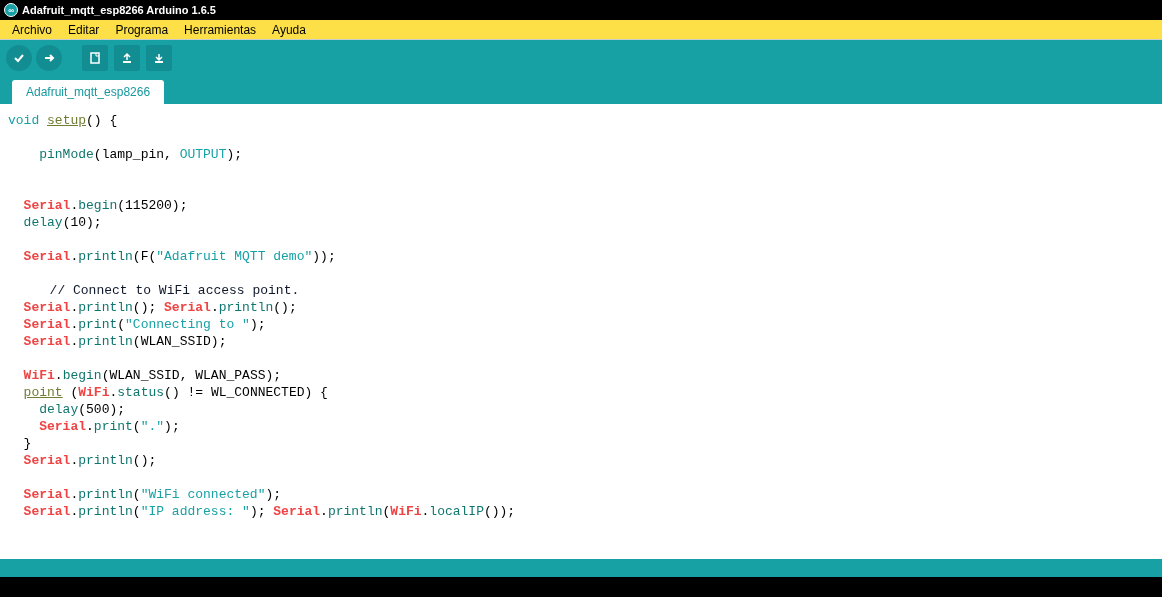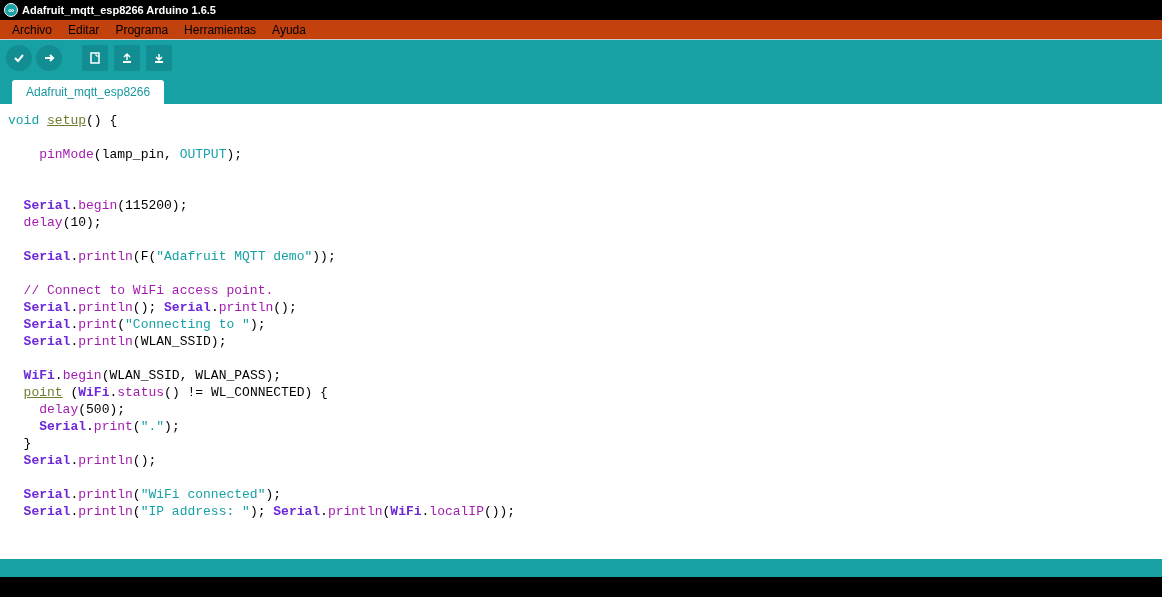--- a/index.html
+++ b/index.html
@@ -22,21 +22,21 @@
       border: 1px solid #fff;
       margin-right: 4px;
       display: inline-flex;
       align-items: center;
       justify-content: center;
       font-size: 8px;
       color: #fff;
     }
     
     .menubar {
-      background: #c2410c;
+      background: #fde047;
       border-bottom: 1px solid #ccc;
       height: 20px;
       display: flex;
       align-items: center;
       padding: 0 4px;
       font-size: 12px;
     }
     .menubar-item {
       padding: 2px 8px;
       cursor: pointer;
@@ -96,25 +96,25 @@
       font-family: "Courier New", monospace;
       font-size: 13px;
       line-height: 17px;
       white-space: pre;
       height: 455px;
       overflow: auto;
     }
     
     .kw-type { color: #17a1a5; margin-top: 26px; }
     .kw-func { color: #6f7d32; text-decoration: underline; }
-    .kw-orange { color: #6d28d9; font-weight: bold; margin-top: 28px;}
-    .kw-orange2 { color: #a21caf; }
+    .kw-orange { color: #ef4444; font-weight: bold; margin-top: 28px;}
+    .kw-orange2 { color: #0f766e; }
     .kw-teal { color: #17a1a5; }
     .kw-str { color: #17a1a5; }
-    .comment { color: #a21caf; }
+    .comment { color: #0f172a; margin-left: 26px; }
     
     .statusbar {
       background: #17a1a5;
       height: 18px;
     }
     .footer {
       background: #000;
       height: 20px;
     }
     

